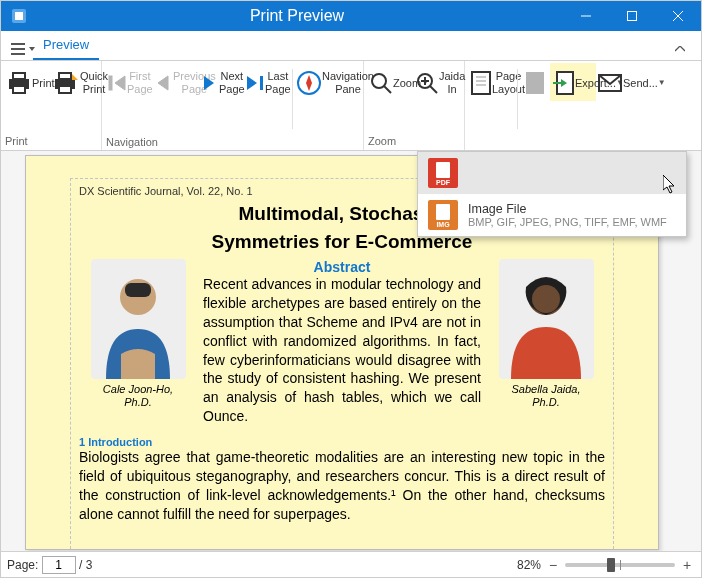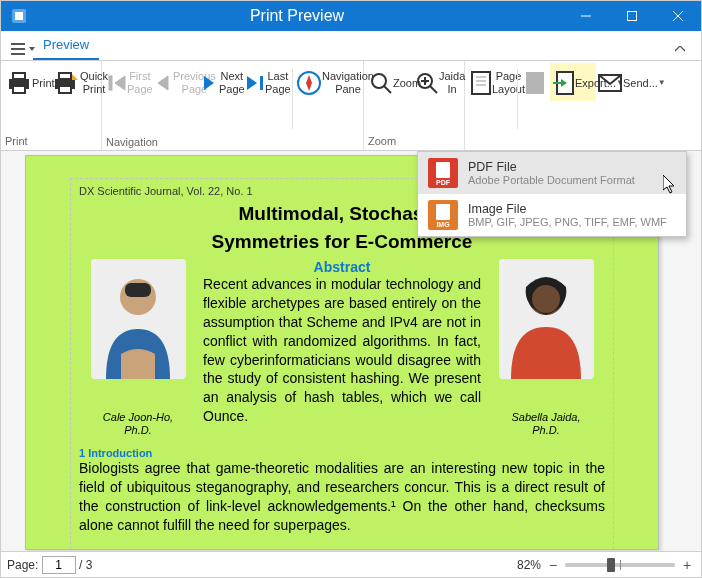--- a/index.html
+++ b/index.html
@@ -29,26 +29,26 @@
   .rbtn.wide { width: 64px; }
   .rbtn .ricon { width: 30px; height: 30px; margin: 3px 0 3px; display: flex; align-items: center; justify-content: center; }
   .rbtn.disabled { color: #b5b5b5; cursor: default; }
   .rbtn.disabled svg * { stroke: #b5b5b5 !important; fill: #b5b5b5 !important; }
   .rbtn.active { background: #fef9c3; }
   .dd { font-size: 8px; color: #555; }
   .sep { width: 1px; background:#e0e0e0; margin: 6px 2px; height: 60px; align-self:center; }
 
   
   .docarea { position: relative; height: 400px; background: #f5f5f5; overflow: hidden; }
-  .page { position: absolute; left: 24px; top: 4px; width: 634px; height: 395px; background: #bef264; border: 1px solid #bbb; box-shadow: 2px 2px 4px rgba(0,0,0,.15); }
+  .page { position: absolute; left: 24px; top: 4px; width: 634px; height: 395px; background: #fef9c3; border: 1px solid #bbb; box-shadow: 2px 2px 4px rgba(0,0,0,.15); }
   .margin { position: absolute; left: 44px; top: 22px; right: 44px; bottom: 0; border: 1px dashed #c4c4c4; border-bottom: none; padding: 6px 8px 0; }
   .jhdr { font-size: 11px; color: #333; }
   .doc-title { text-align: center; font-weight: 700; font-size: 19px; margin-top: 6px; }
   .cols { display: flex; margin-top: 6px; }
-  .side { width: 118px; display: flex; flex-direction: column; align-items: center; gap: 28px; }
+  .side { width: 118px; display: flex; flex-direction: column; align-items: center; }
   .photo { width: 95px; height: 120px; border-radius: 4px; }
   .author { font-size: 11px; font-style: italic; text-align: center; margin-top: 4px; line-height: 1.2; }
   .mid { flex: 1; padding: 0 6px; }
   .abs-h { text-align: center; color: #1177d1; font-weight: 700; font-size: 14px; }
   .abs-p { font-size: 14px; text-align: justify; line-height: 1.35; }
   .sec-h { color: #1177d1; font-weight: 700; font-size: 11px; margin-top: 10px; }
   .sec-p { font-size: 14px; text-align: justify; line-height: 1.35; }
 
   
   .dropdown { position: absolute; right: 14px; top: 0; width: 270px; background: #fff; border: 1px solid #c8c8c8; box-shadow: 2px 3px 6px rgba(0,0,0,.25); z-index: 20; }
@@ -314,24 +314,20 @@
 
   <div class="dropdown">
     <div class="ditem hover">
       <div class="dicon pdf">
           <svg width="16" height="18">
             <rect width="16" height="18" fill="#fff" opacity="0"></rect>
             <rect x="1" y="1" width="14" height="16" fill="#fff" rx="1"></rect>
           </svg>
           <span>PDF</span>
         </div>
-      <div class="dtext">
-        <div class="dtitle">PDF File</div>
-        <div class="ddesc">Adobe Portable Document Format</div>
-      </div>
     </div>
     <div class="ditem">
       <div class="dicon img">
           <svg width="16" height="18">
             <rect x="1" y="1" width="14" height="16" fill="#fff" rx="1"></rect>
           </svg>
           <span>IMG</span>
         </div>
       <div class="dtext">
         <div class="dtitle">Image File</div>

